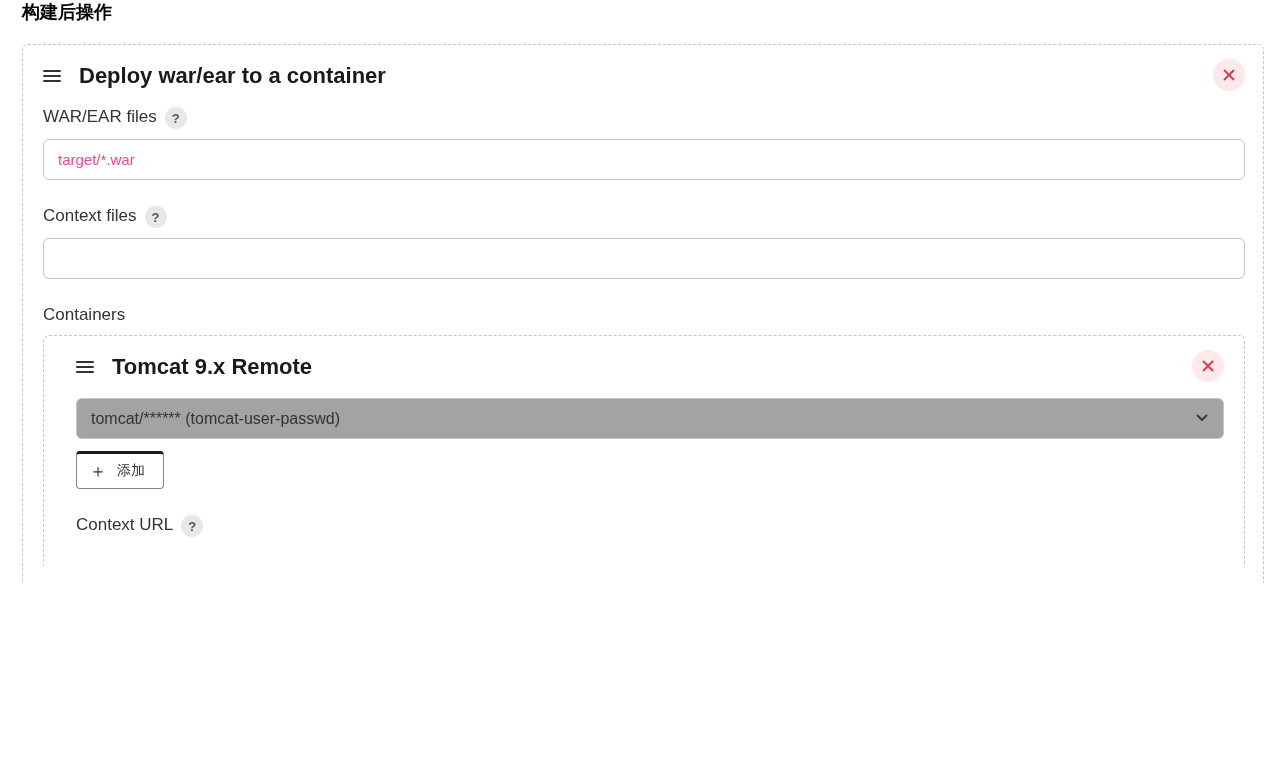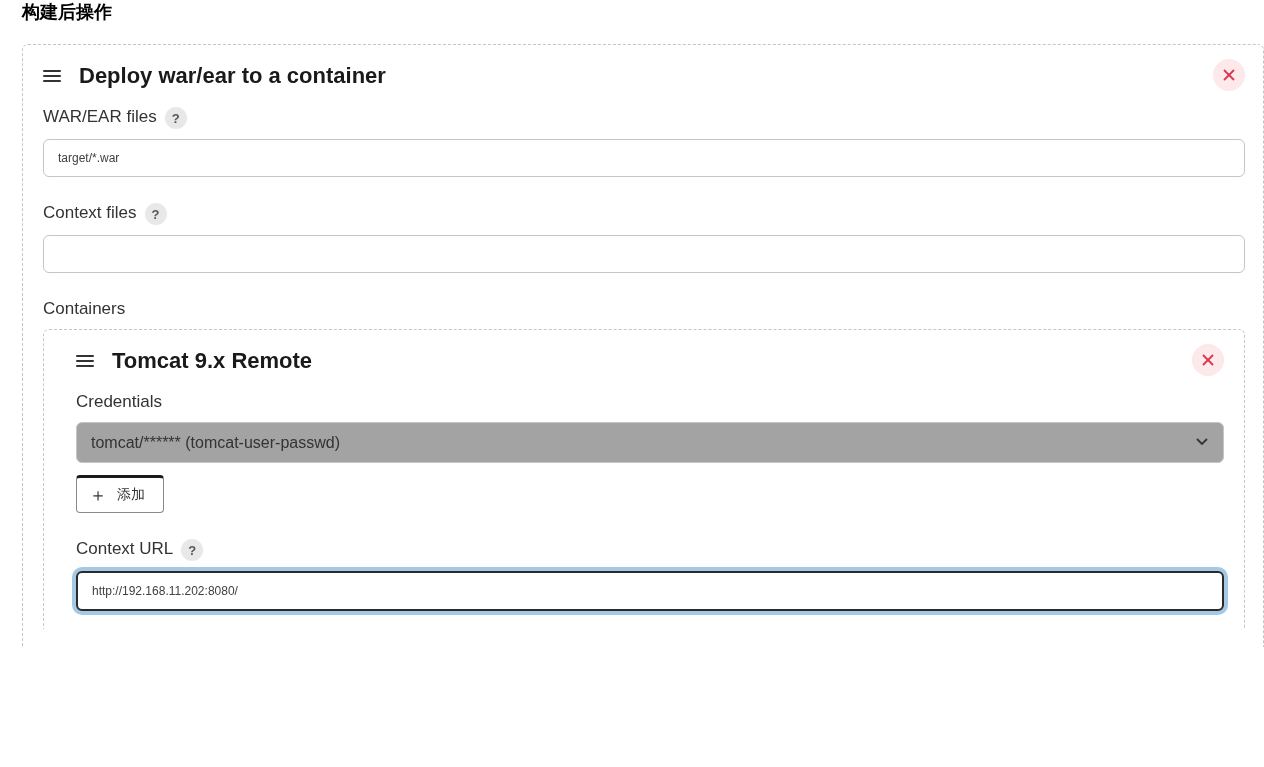--- a/index.html
+++ b/index.html
@@ -90,25 +90,25 @@
       background: #e8e8e8;
       border-radius: 50%;
       font-size: 13px;
       font-weight: 600;
       color: #555;
       cursor: pointer;
     }
     .text-input {
       width: 100%;
       padding: 11px 14px;
-      font-size: 12px;
+      font-size: 15px;
       border: 1px solid #c5c5c5;
       border-radius: 6px;
       background: #fff;
-      color: #404040;
+      color: #ec4899;
       outline: none;
     }
     .text-input.focused {
       border: 2px solid #2a2a2a;
       box-shadow: 0 0 0 4px #a5c9e4;
     }
     .field-group { margin-bottom: 26px; }
     .inner-dashed {
       border: 1.5px dashed #c5c5c5;
       border-bottom: none;
@@ -209,21 +209,20 @@
         <span class="block-title">Tomcat 9.x Remote</span>
         <button class="close-btn">
           <svg viewBox="0 0 14 14" fill="none" stroke="currentColor" stroke-width="1.8">
             <line x1="2" y1="2" x2="12" y2="12"></line>
               <line x1="12" y1="2" x2="2" y2="12"></line>
           </svg>
         </button>
       </div>
 
       <div class="field-group">
-        <div class="field-label">Credentials</div>
         <div class="select-wrap">
           <select class="select-input">
             <option>tomcat/****** (tomcat-user-passwd)</option>
           </select>
           <span class="select-chevron">
             <svg width="16" height="16" viewBox="0 0 16 16" fill="none" stroke="#333" stroke-width="1.8">
               <polyline points="3,6 8,11 13,6"></polyline>
             </svg>
           </span>
         </div>
@@ -231,17 +230,16 @@
           <span class="plus">＋</span>
           <span>添加</span>
         </button>
       </div>
 
       <div class="field-group" style="margin-bottom:0;">
         <div class="field-label">
           <span>Context URL</span>
           <span class="help-icon">?</span>
         </div>
-        <input type="text" class="text-input focused" value="http://192.168.11.202:8080/" style="">
       </div>
     </div>
   </div>
 </div>
 
 </body></html>

